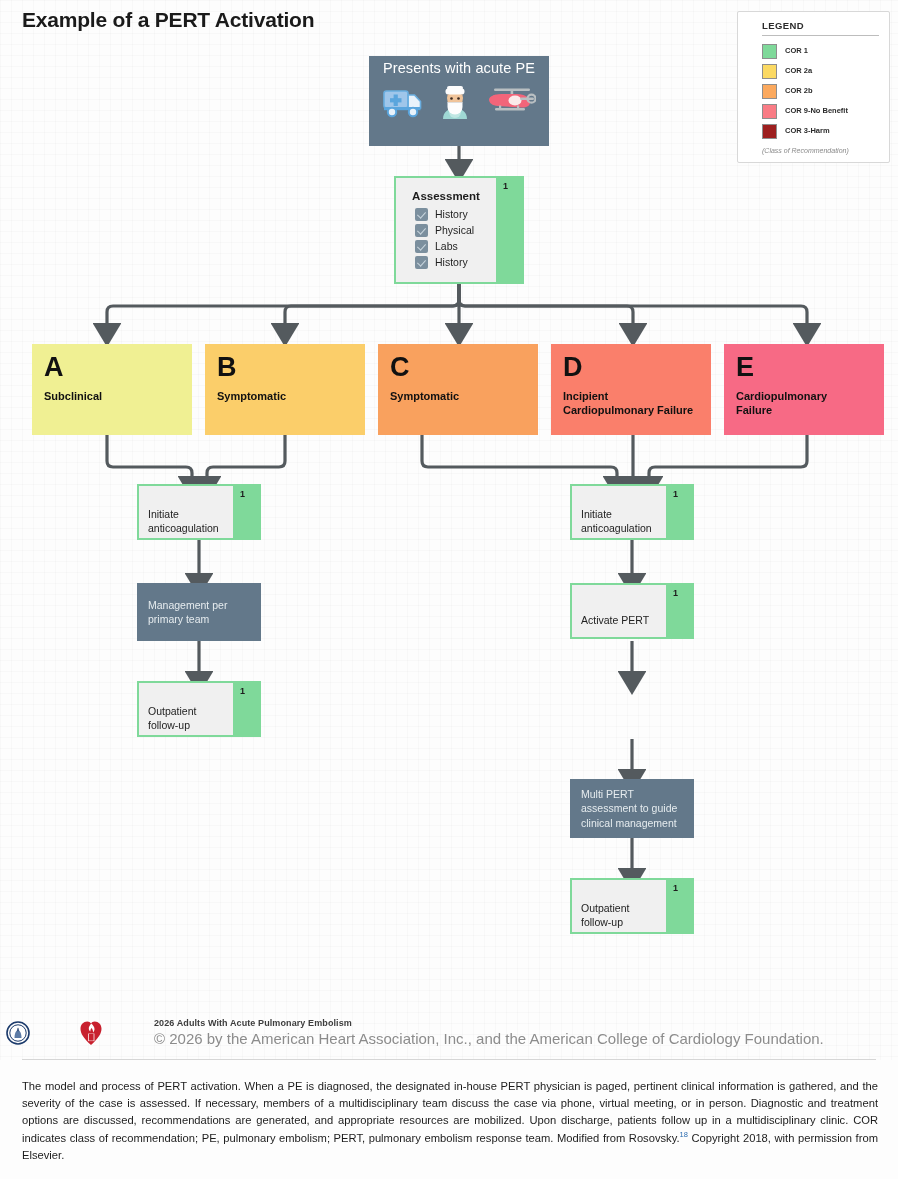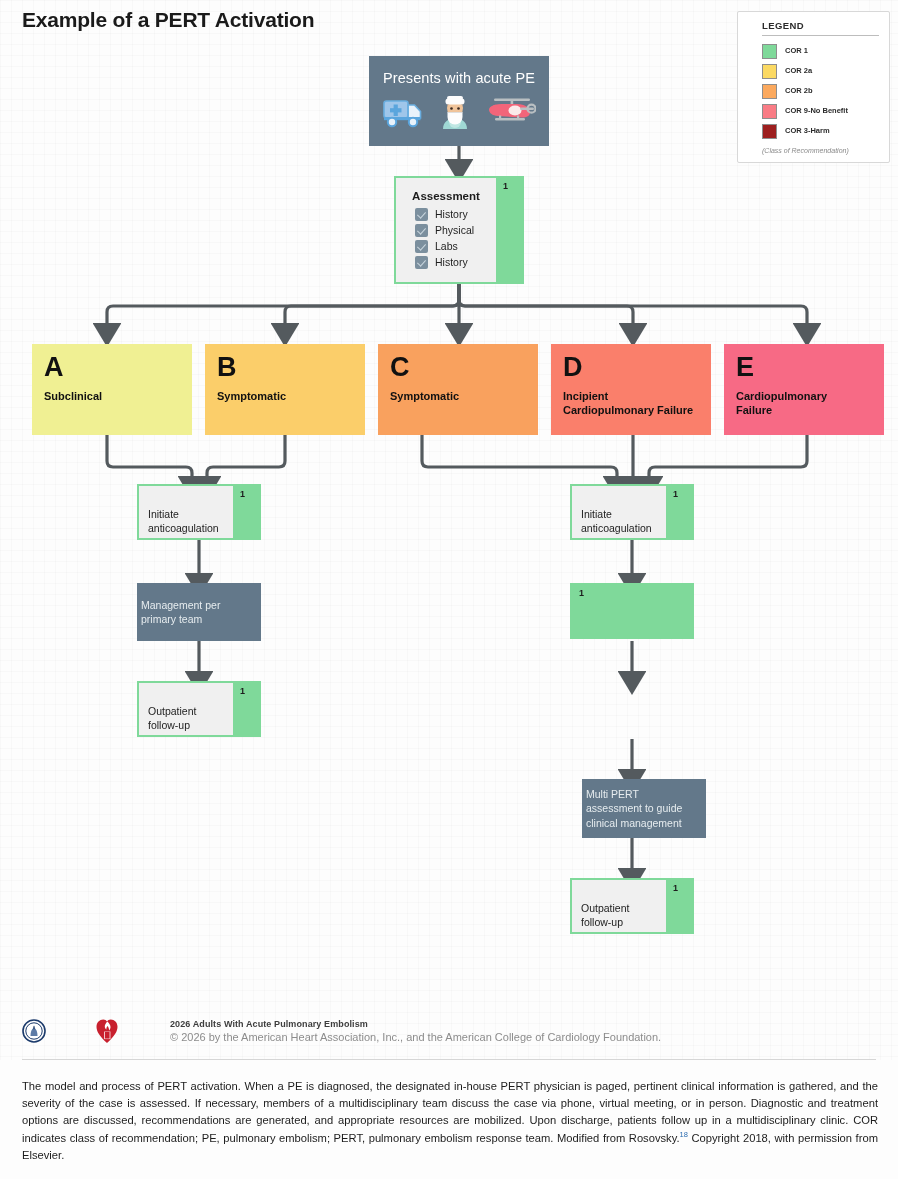--- a/index.html
+++ b/index.html
@@ -55,21 +55,21 @@
 
   
   .node{position:absolute;box-sizing:border-box;}
 
   
   .hero{
     background:#63788a;
     display:flex;flex-direction:column;align-items:center;
   }
   .hero-title{
-    color:#ffffff;font-size:14.5px;margin-top:14px;letter-spacing:.1px;
+    color:#ffffff;font-size:14.5px;margin-top:4px;letter-spacing:.1px;
   }
   .hero-icons{
     display:flex;align-items:center;justify-content:center;gap:16px;
     margin-top:9px;
   }
 
   
   .corbox{
     border:2px solid #7fd99a;background:#7fd99a;
     display:flex;
@@ -100,30 +100,30 @@
   .check-label{font-size:10.5px;color:#1f1f1f;}
 
   
   .sev{padding:10px 12px 0 12px;}
   .sev .letter{font-size:27px;font-weight:bold;line-height:1;color:#111;}
   .sev .cap{font-size:11px;font-weight:bold;line-height:1.28;margin-top:8px;color:#111;}
 
   
   .slate{
     background:#63788a;display:flex;align-items:center;
-    padding:0 4px;box-sizing:border-box;
+    padding:0 11px;box-sizing:border-box;
   }
   .slate .label{font-size:10.5px;line-height:1.35;color:#e6ecef;}
 
   
   .footer-rule{position:absolute;left:22px;top:1059px;width:854px;height:1px;background:#d6d6d6;}
-  .attrib{position:absolute;left:22px;top:1018px;display:flex;align-items:center;gap:42px;}
+  .attrib{position:absolute;left:6px;top:1018px;display:flex;align-items:center;gap:42px;}
   .attrib-text{margin-left:10px;}
   .attrib-line1{font-size:9px;font-weight:bold;color:#3d3d3d;letter-spacing:.1px;}
-  .attrib-line2{font-size:11px;color:#8c8c8c;margin-top:2px;}
+  .attrib-line2{font-size:15px;color:#8c8c8c;margin-top:2px;}
 
   .caption{
     position:absolute;left:22px;top:1078px;width:856px;
     font-size:11.2px;line-height:1.52;color:#1c1c1c;text-align:justify;
   }
   .caption sup{font-size:7.5px;color:#2b6cb0;vertical-align:super;}
 </style>
 </head>
 <body>
 
@@ -310,27 +310,30 @@
     <div class="node corbox" style="left:570px;top:484px;width:124px;height:56px;">
       <div class="body">
         <div class="label">Initiate<br>anticoagulation</div>
       </div>
       <div class="strip">
         <span>1</span>
       </div>
     </div>
 
     <div class="node corbox" style="left:570px;top:583px;width:124px;height:56px;">
-      <div class="strip">
-        <span>1</span>
-      </div>
-    </div>
-
-
-    <div class="node slate" style="left:570px;top:779px;width:124px;height:59px;margin-left:12px;">
+      <div class="body">
+        <div class="label">Activate PERT</div>
+      </div>
+      <div class="strip">
+        <span>1</span>
+      </div>
+    </div>
+
+
+    <div class="node slate" style="left:570px;top:779px;width:124px;height:59px;">
       <div class="label">Multi PERT<br>assessment to guide<br>clinical management</div>
     </div>
 
     <div class="node corbox" style="left:570px;top:878px;width:124px;height:56px;">
       <div class="body">
         <div class="label">Outpatient follow-up</div>
       </div>
       <div class="strip">
         <span>1</span>
       </div>

